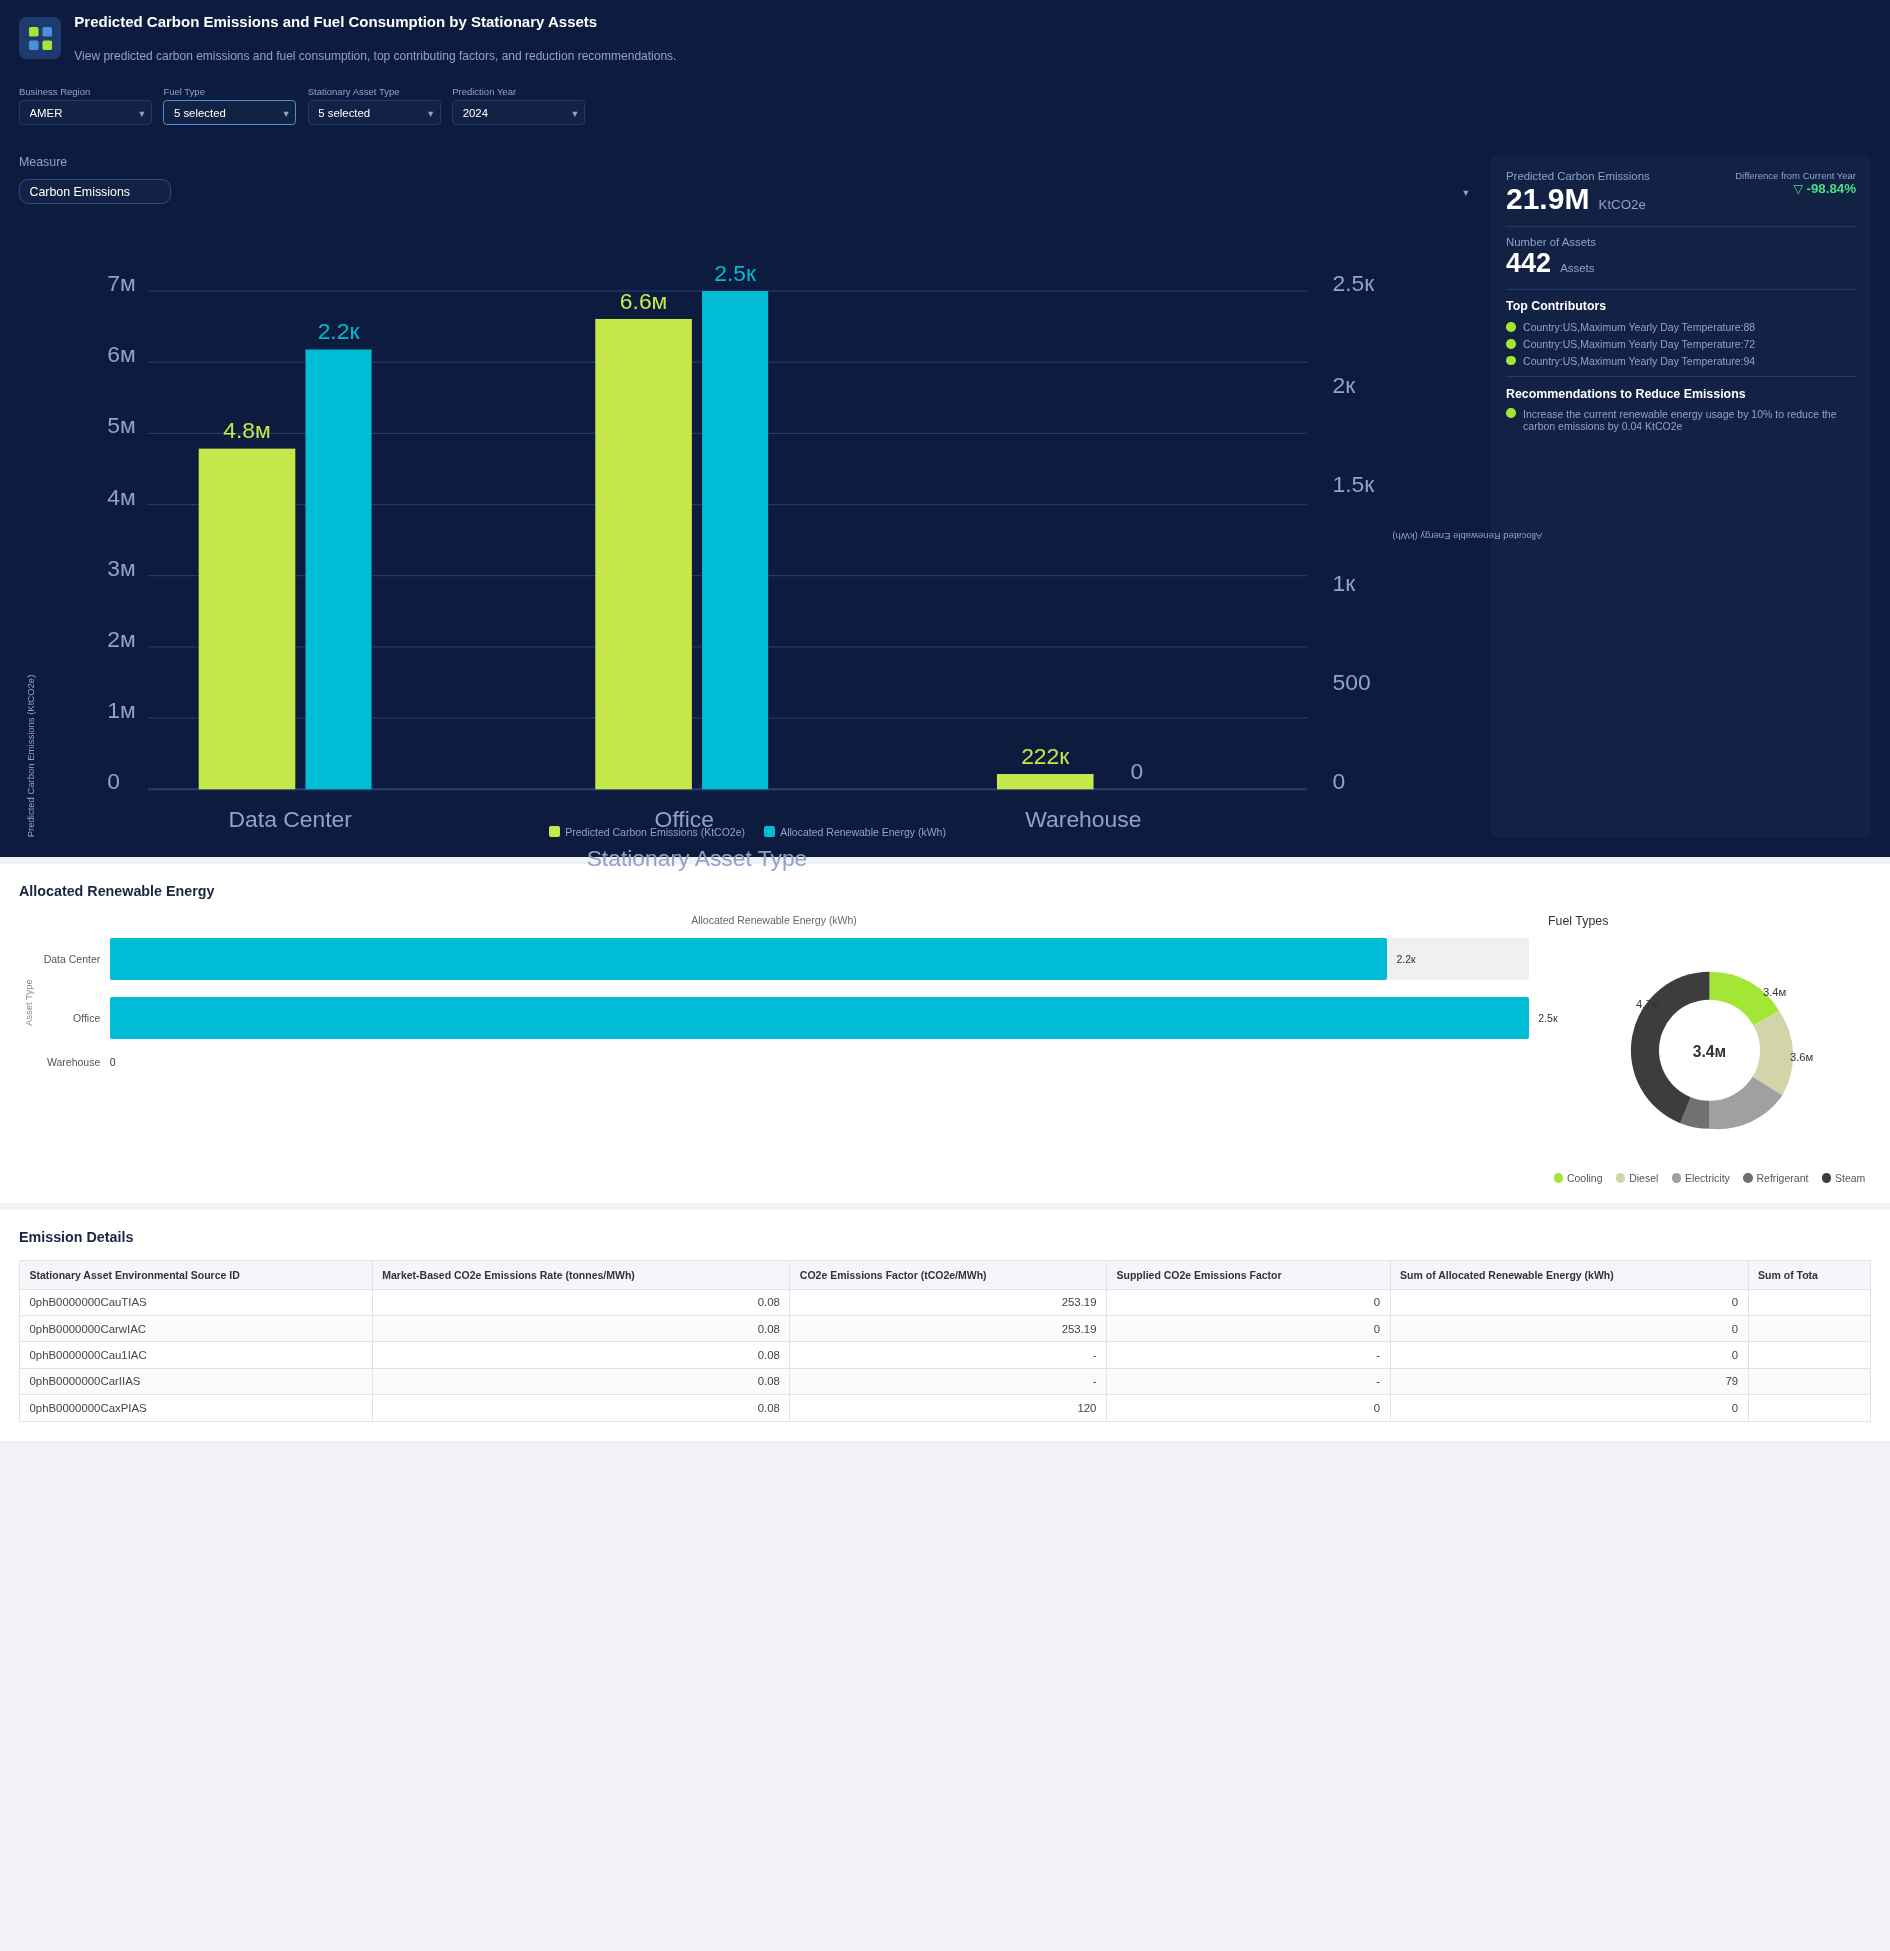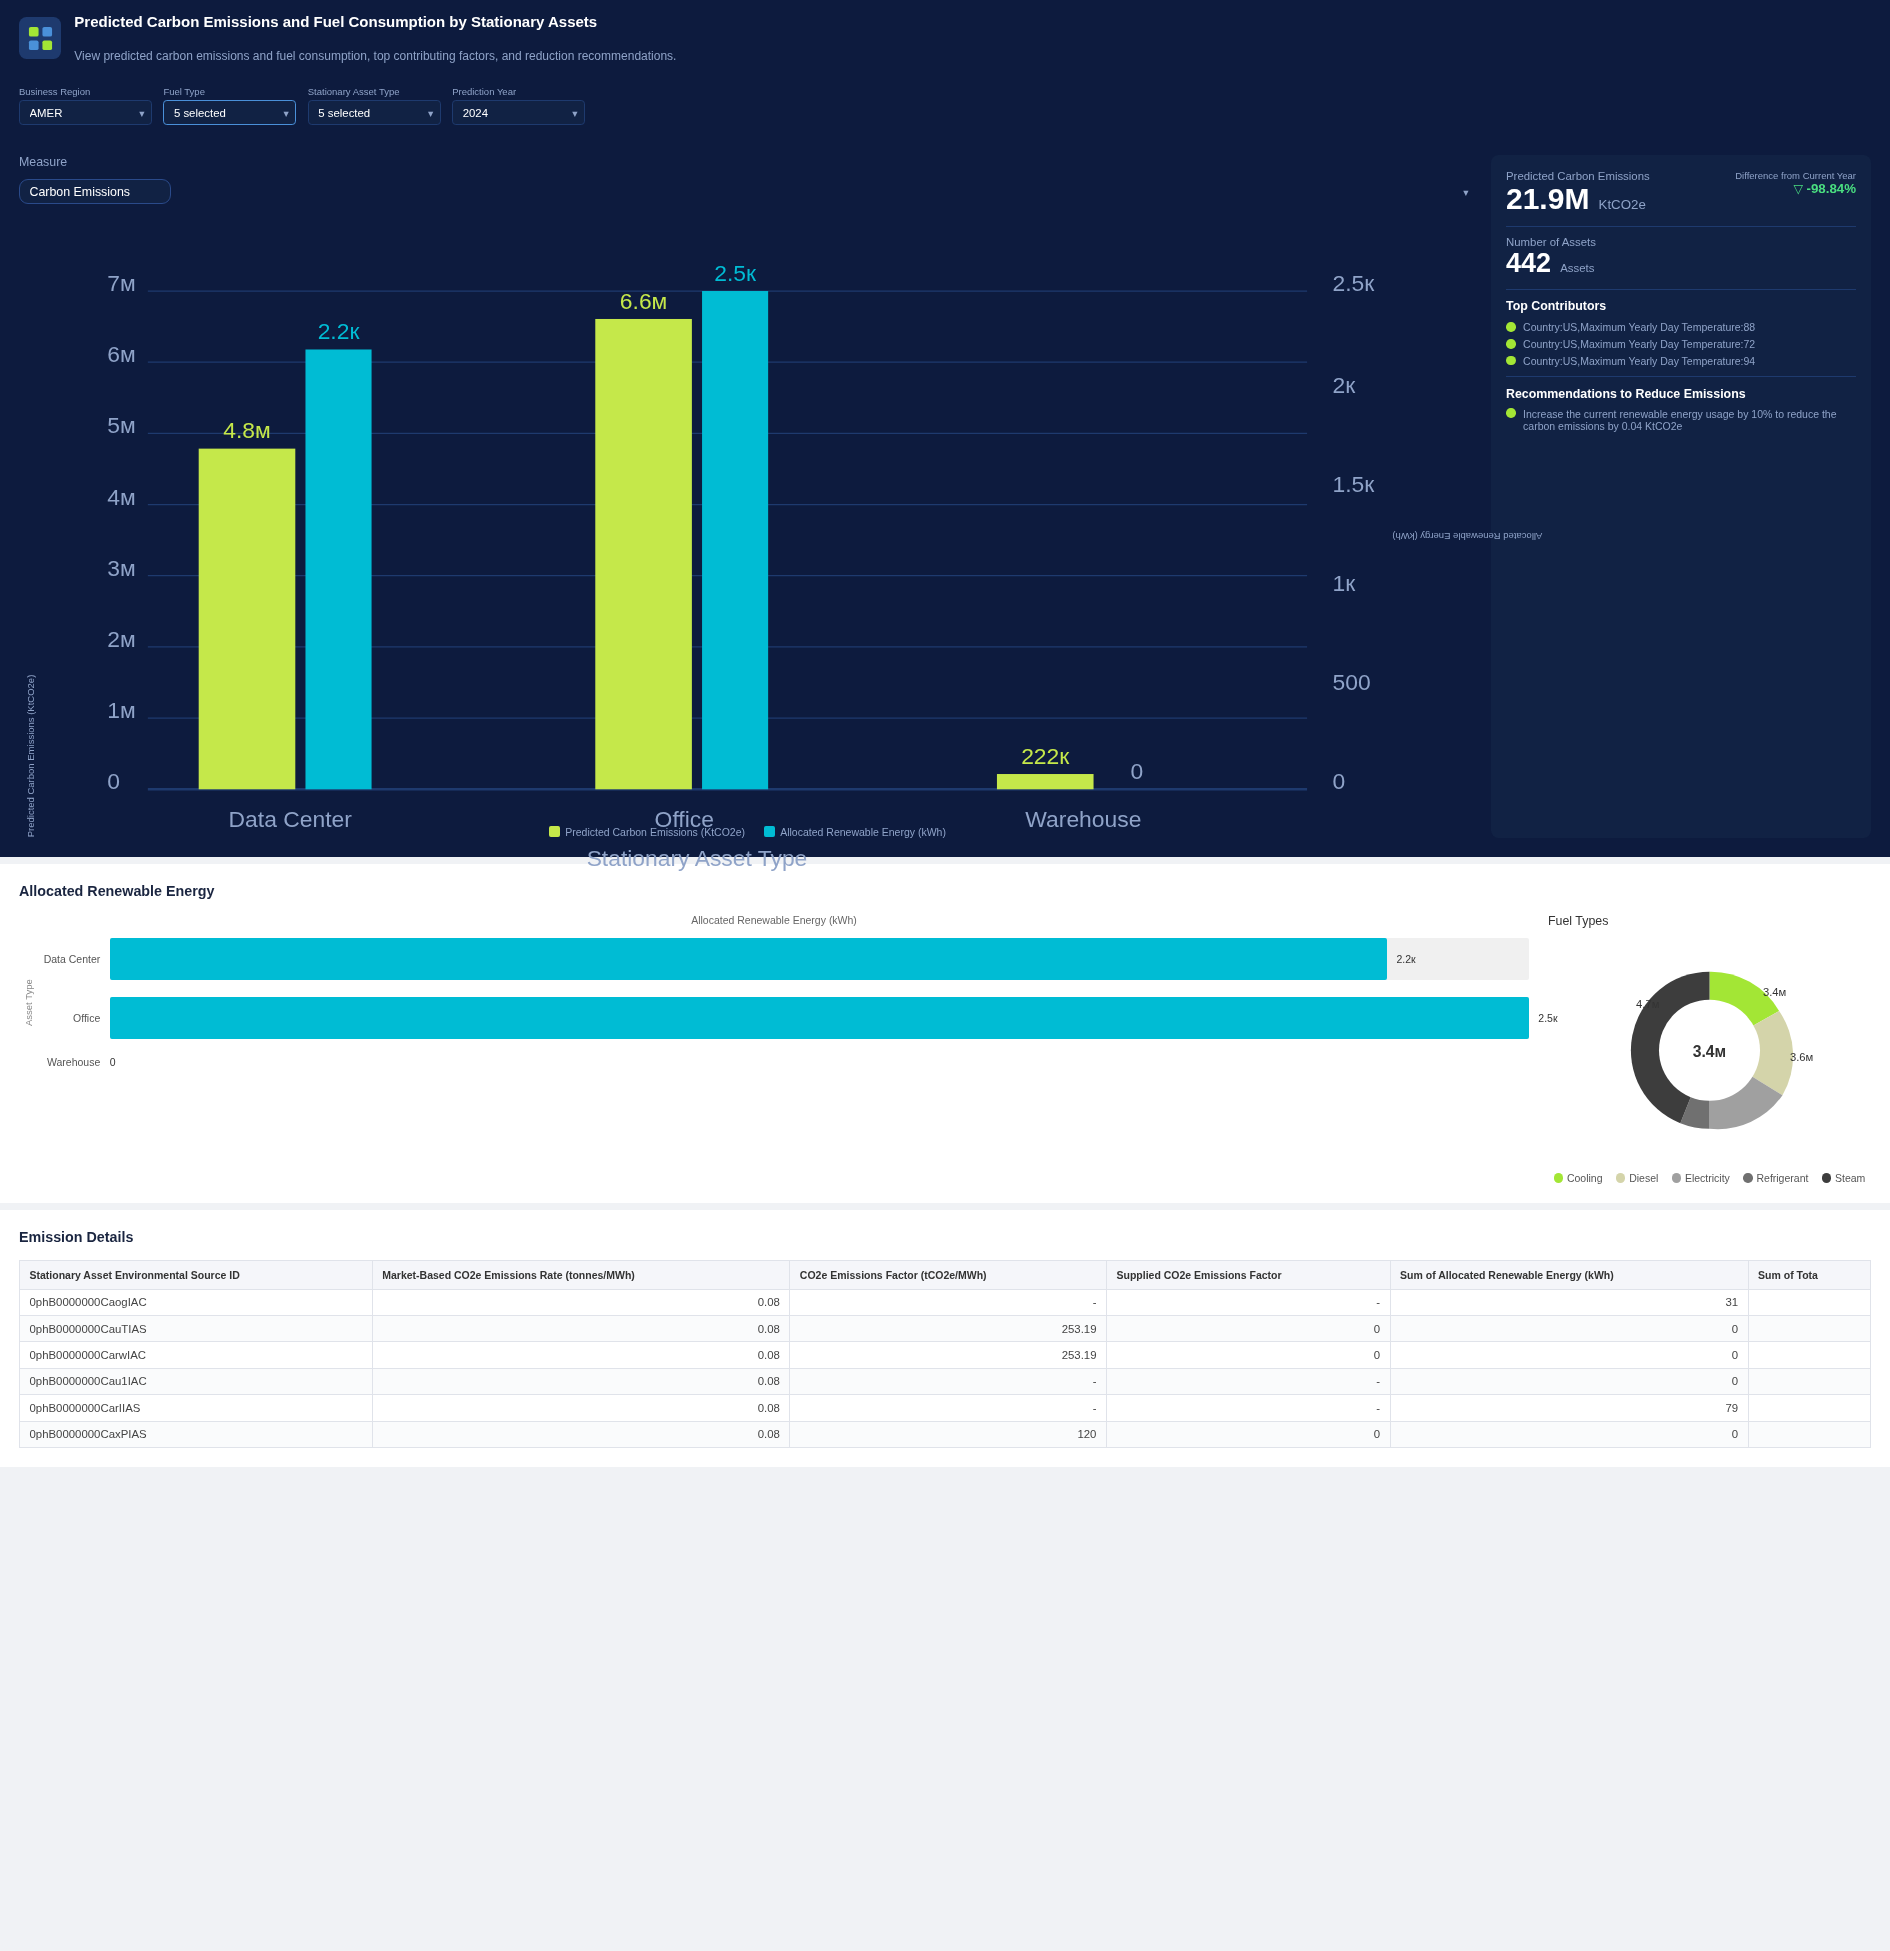--- a/index.html
+++ b/index.html
@@ -362,28 +362,20 @@
       <tr>
         <th>Stationary Asset Environmental Source ID</th>
         <th class="text-right">Market-Based CO2e Emissions Rate (tonnes/MWh)</th>
         <th class="text-right">CO2e Emissions Factor (tCO2e/MWh)</th>
         <th class="text-right">Supplied CO2e Emissions Factor</th>
         <th class="text-right">Sum of Allocated Renewable Energy (kWh)</th>
         <th class="text-right">Sum of Tota</th>
       </tr>
     </thead>
     <tbody id="emission-tbody">
-    <tr>
-      <td>0phB0000000CaogIAC</td>
-      <td class="text-right">0.08</td>
-      <td class="text-right">-</td>
-      <td class="text-right">-</td>
-      <td class="text-right">31</td>
-      <td class="text-right"></td>
-    </tr>
         <tr>
       <td>0phB0000000CauTIAS</td>
       <td class="text-right">0.08</td>
       <td class="text-right">253.19</td>
       <td class="text-right">0</td>
       <td class="text-right">0</td>
       <td class="text-right"></td>
     </tr>
         <tr>
       <td>0phB0000000CarwIAC</td>

